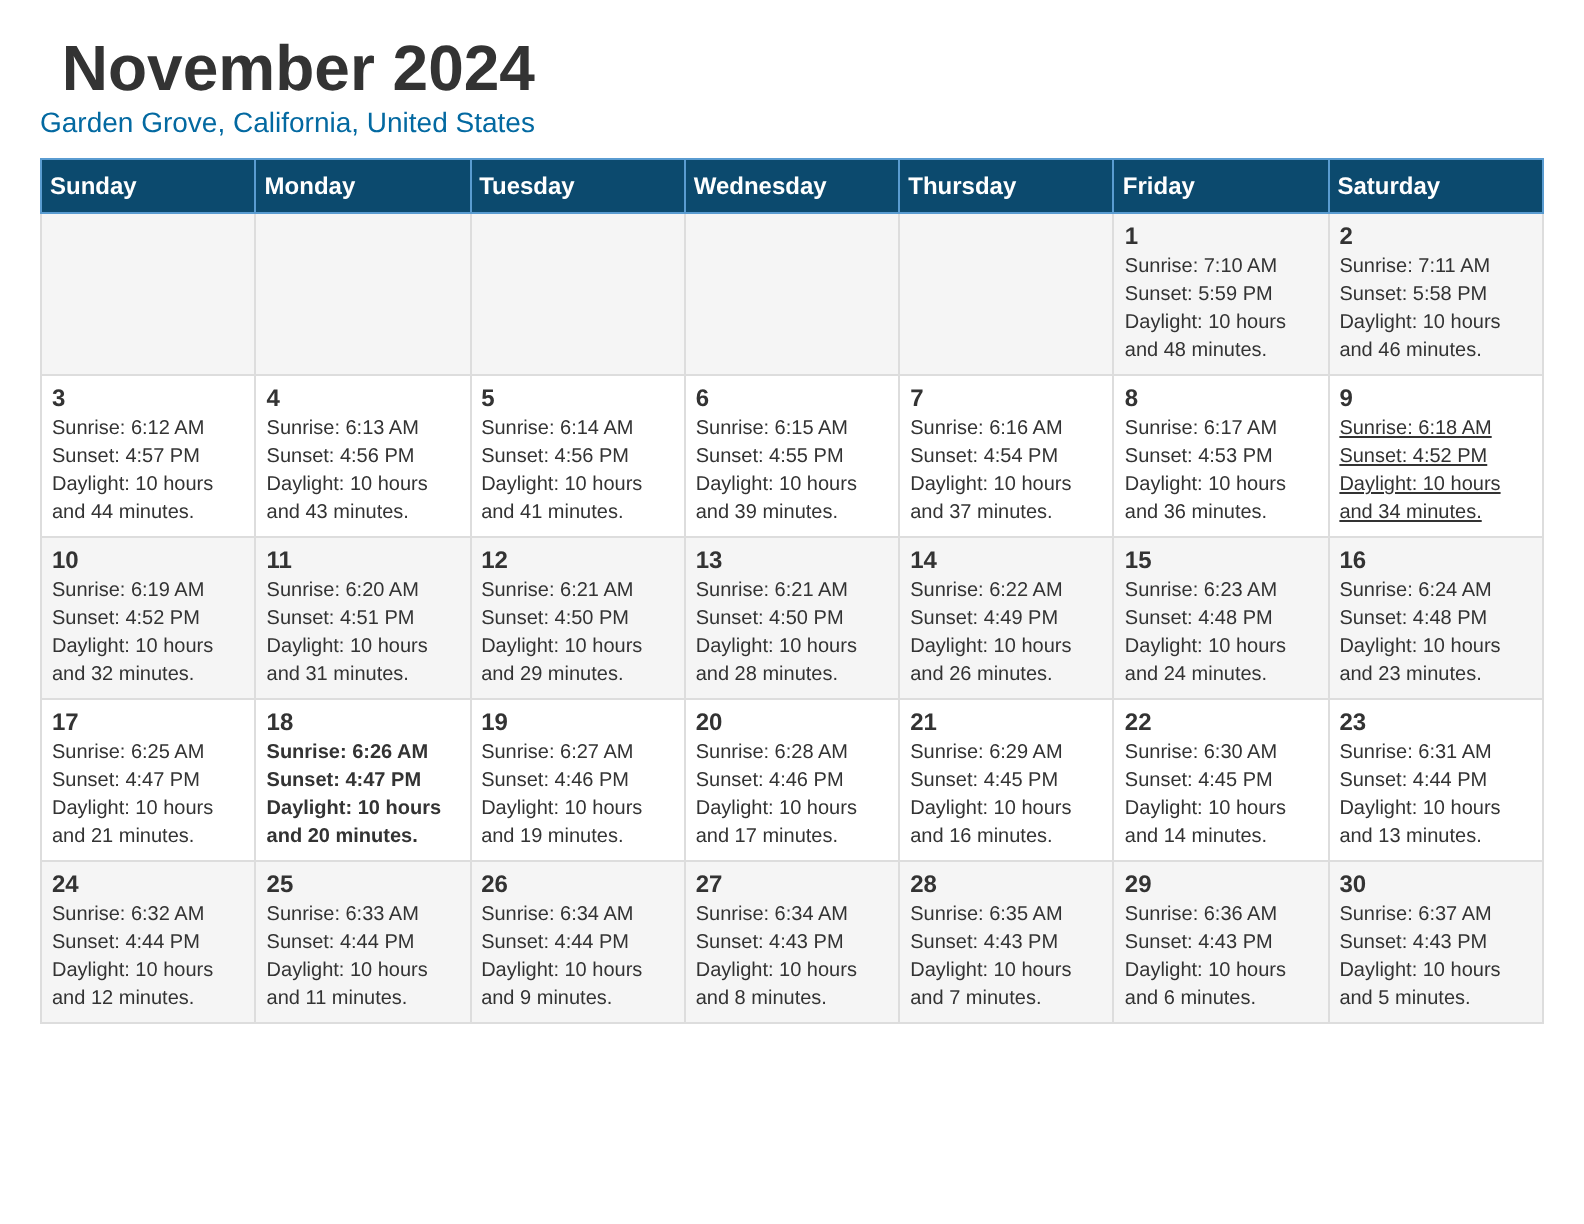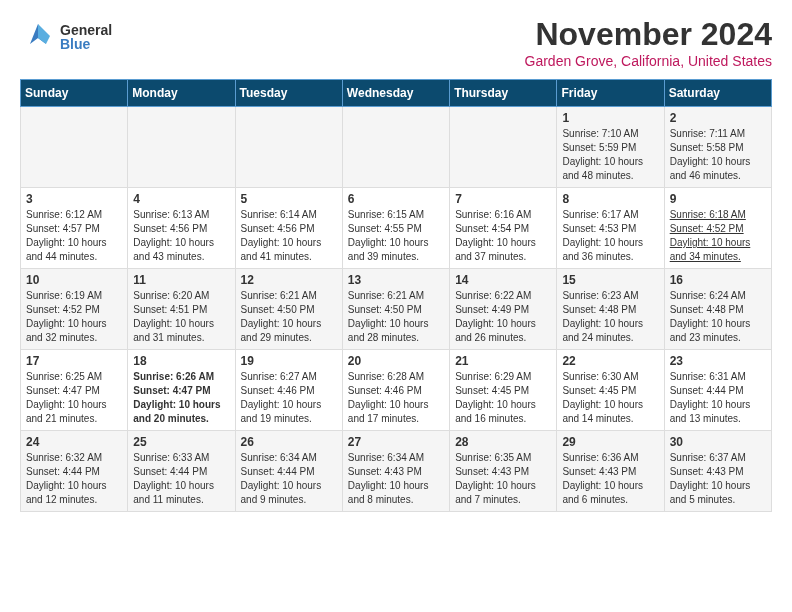--- a/index.html
+++ b/index.html
@@ -19,21 +19,21 @@
     .title-section {
       text-align: right;
     }
     .month-title {
       font-size: 32px;
       font-weight: bold;
       color: #333;
     }
     .location {
       font-size: 14px;
-      color: #be185d;
+      color: #0369a1;
     }
     .calendar {
       width: 100%;
       border-collapse: collapse;
       border: 1px solid #ccc;
     }
     .calendar th {
       background-color: #0c4a6e;
       color: #fff;
       font-size: 12px;
@@ -95,32 +95,20 @@
     .logo-blue {
       font-size: 14px;
       font-weight: bold;
       color: #3a7cc1;
     }
   </style>
 </head>
 <body>
 
 <div class="header">
-  <div class="logo-container">
-    <div class="logo-bird">
-      <svg width="36" height="36" viewBox="0 0 36 36">
-        <polygon points="10,28 18,8 26,28 18,22" fill="#3a7cc1"></polygon>
-        <polygon points="18,8 30,20 26,28 18,22" fill="#5aaee0"></polygon>
-      </svg>
-    </div>
-    <div class="logo-words">
-      <span class="logo-general">General</span>
-      <span class="logo-blue">Blue</span>
-    </div>
-  </div>
   <div class="title-section">
     <div class="month-title">November 2024</div>
     <div class="location">Garden Grove, California, United States</div>
   </div>
 </div>
 
 <table class="calendar">
   <thead>
     <tr>
     <th>Sunday</th>

